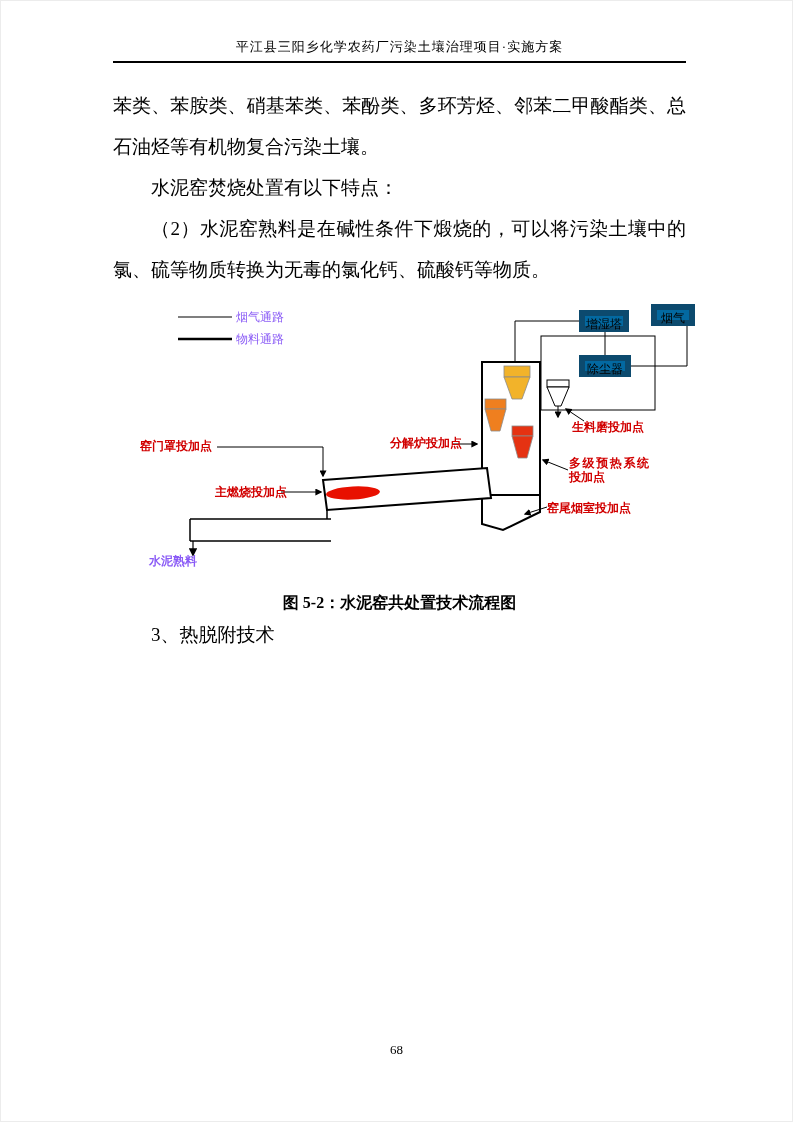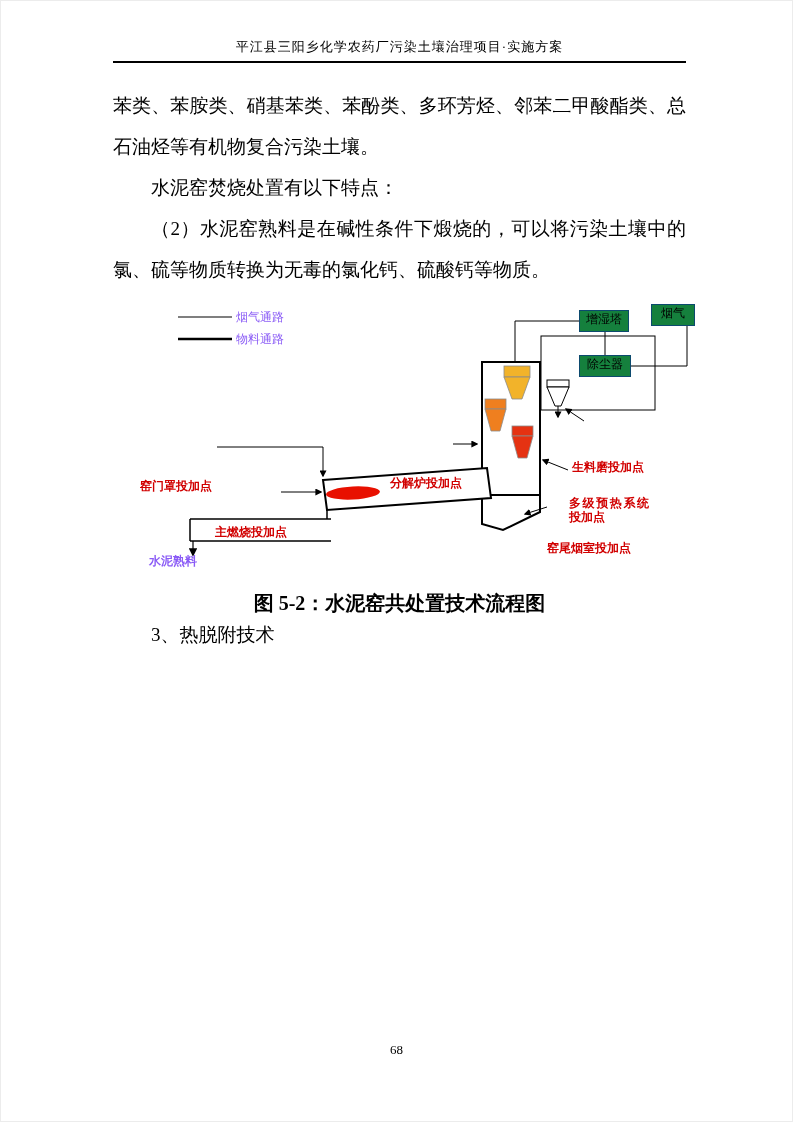--- a/index.html
+++ b/index.html
@@ -48,35 +48,34 @@
     position:absolute;
     font:12px/14px "Liberation Sans","DejaVu Sans",sans-serif;
     color:#8b5cf6; white-space:nowrap;
   }
   .clinker { font-weight:bold; font-size:12px; }
   .rlabel {
     position:absolute;
     font:bold 12px/14px "Liberation Sans","DejaVu Sans",sans-serif;
     color:var(--c-injection,#c00000);
     white-space:nowrap;
-    margin-top:40px;
   }
   .rlabel.two-line { white-space:normal; }
   .dbox {
     position:absolute; height:22px; line-height:20px;
-    border:1px solid #0c4a6e; background:#15803d;
+    border:6px solid #0c4a6e; background:#0369a1;
     text-align:center;
     font:12px "Liberation Sans","DejaVu Sans",sans-serif;
     white-space:nowrap;
   }
   .figure-caption {
     margin-top:12px;
     text-align:center;
     font-weight:bold;
-    font-size:20px;
+    font-size:16px;
     line-height:22px;
     text-indent:0;
   }
 
   
   .doc-footer {
     position:absolute; left:0; right:0; top:1041px;
     text-align:center;
     font:13px "Liberation Serif","DejaVu Serif",serif;
   }

